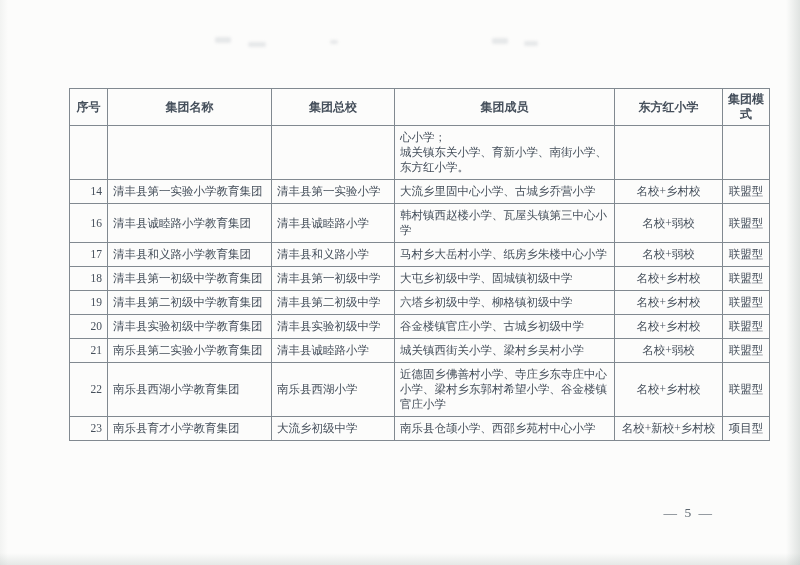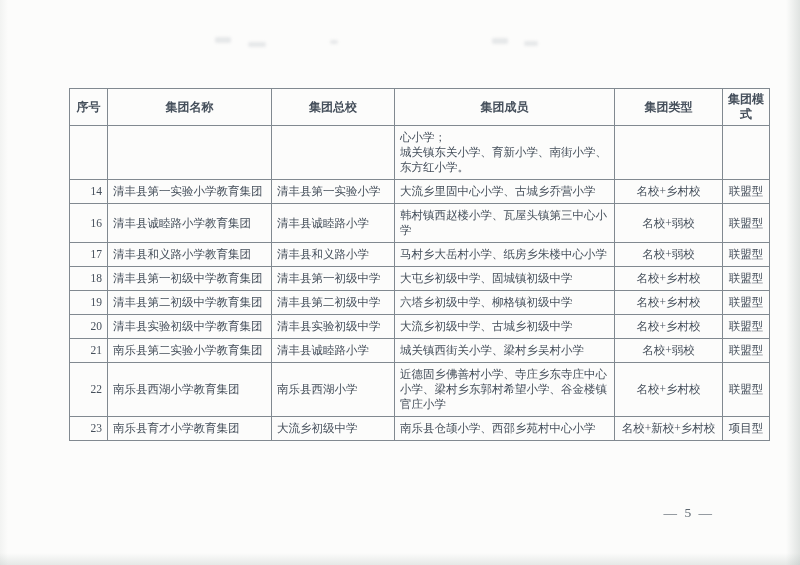--- a/index.html
+++ b/index.html
@@ -88,21 +88,21 @@
   <div class="smudge s4"></div>
   <div class="smudge s5"></div>
 
   <table class="group-table">
     <thead>
       <tr>
           <th class="col-num">序号</th>
           <th class="col-name">集团名称</th>
           <th class="col-main">集团总校</th>
           <th class="col-members">集团成员</th>
-          <th class="col-type">集团类型</th>
+          <th class="col-type">东方红小学</th>
           <th class="col-mode">集团模式</th>
         </tr>
     </thead>
     <tbody>
         <tr>
           <td class="col-num"></td>
           <td class="col-name"></td>
           <td class="col-main"></td>
           <td class="col-members">心小学；
 城关镇东关小学、育新小学、南街小学、
@@ -147,21 +147,21 @@
           <td class="col-name">清丰县第二初级中学教育集团</td>
           <td class="col-main">清丰县第二初级中学</td>
           <td class="col-members">六塔乡初级中学、柳格镇初级中学</td>
           <td class="col-type">名校+乡村校</td>
           <td class="col-mode">联盟型</td>
         </tr>
         <tr>
           <td class="col-num">20</td>
           <td class="col-name">清丰县实验初级中学教育集团</td>
           <td class="col-main">清丰县实验初级中学</td>
-          <td class="col-members">大流乡初级中学、古城乡初级中学</td>
+          <td class="col-members">谷金楼镇官庄小学、古城乡初级中学</td>
           <td class="col-type">名校+乡村校</td>
           <td class="col-mode">联盟型</td>
         </tr>
         <tr>
           <td class="col-num">21</td>
           <td class="col-name">南乐县第二实验小学教育集团</td>
           <td class="col-main">清丰县诚睦路小学</td>
           <td class="col-members">城关镇西街关小学、梁村乡吴村小学</td>
           <td class="col-type">名校+弱校</td>
           <td class="col-mode">联盟型</td>

